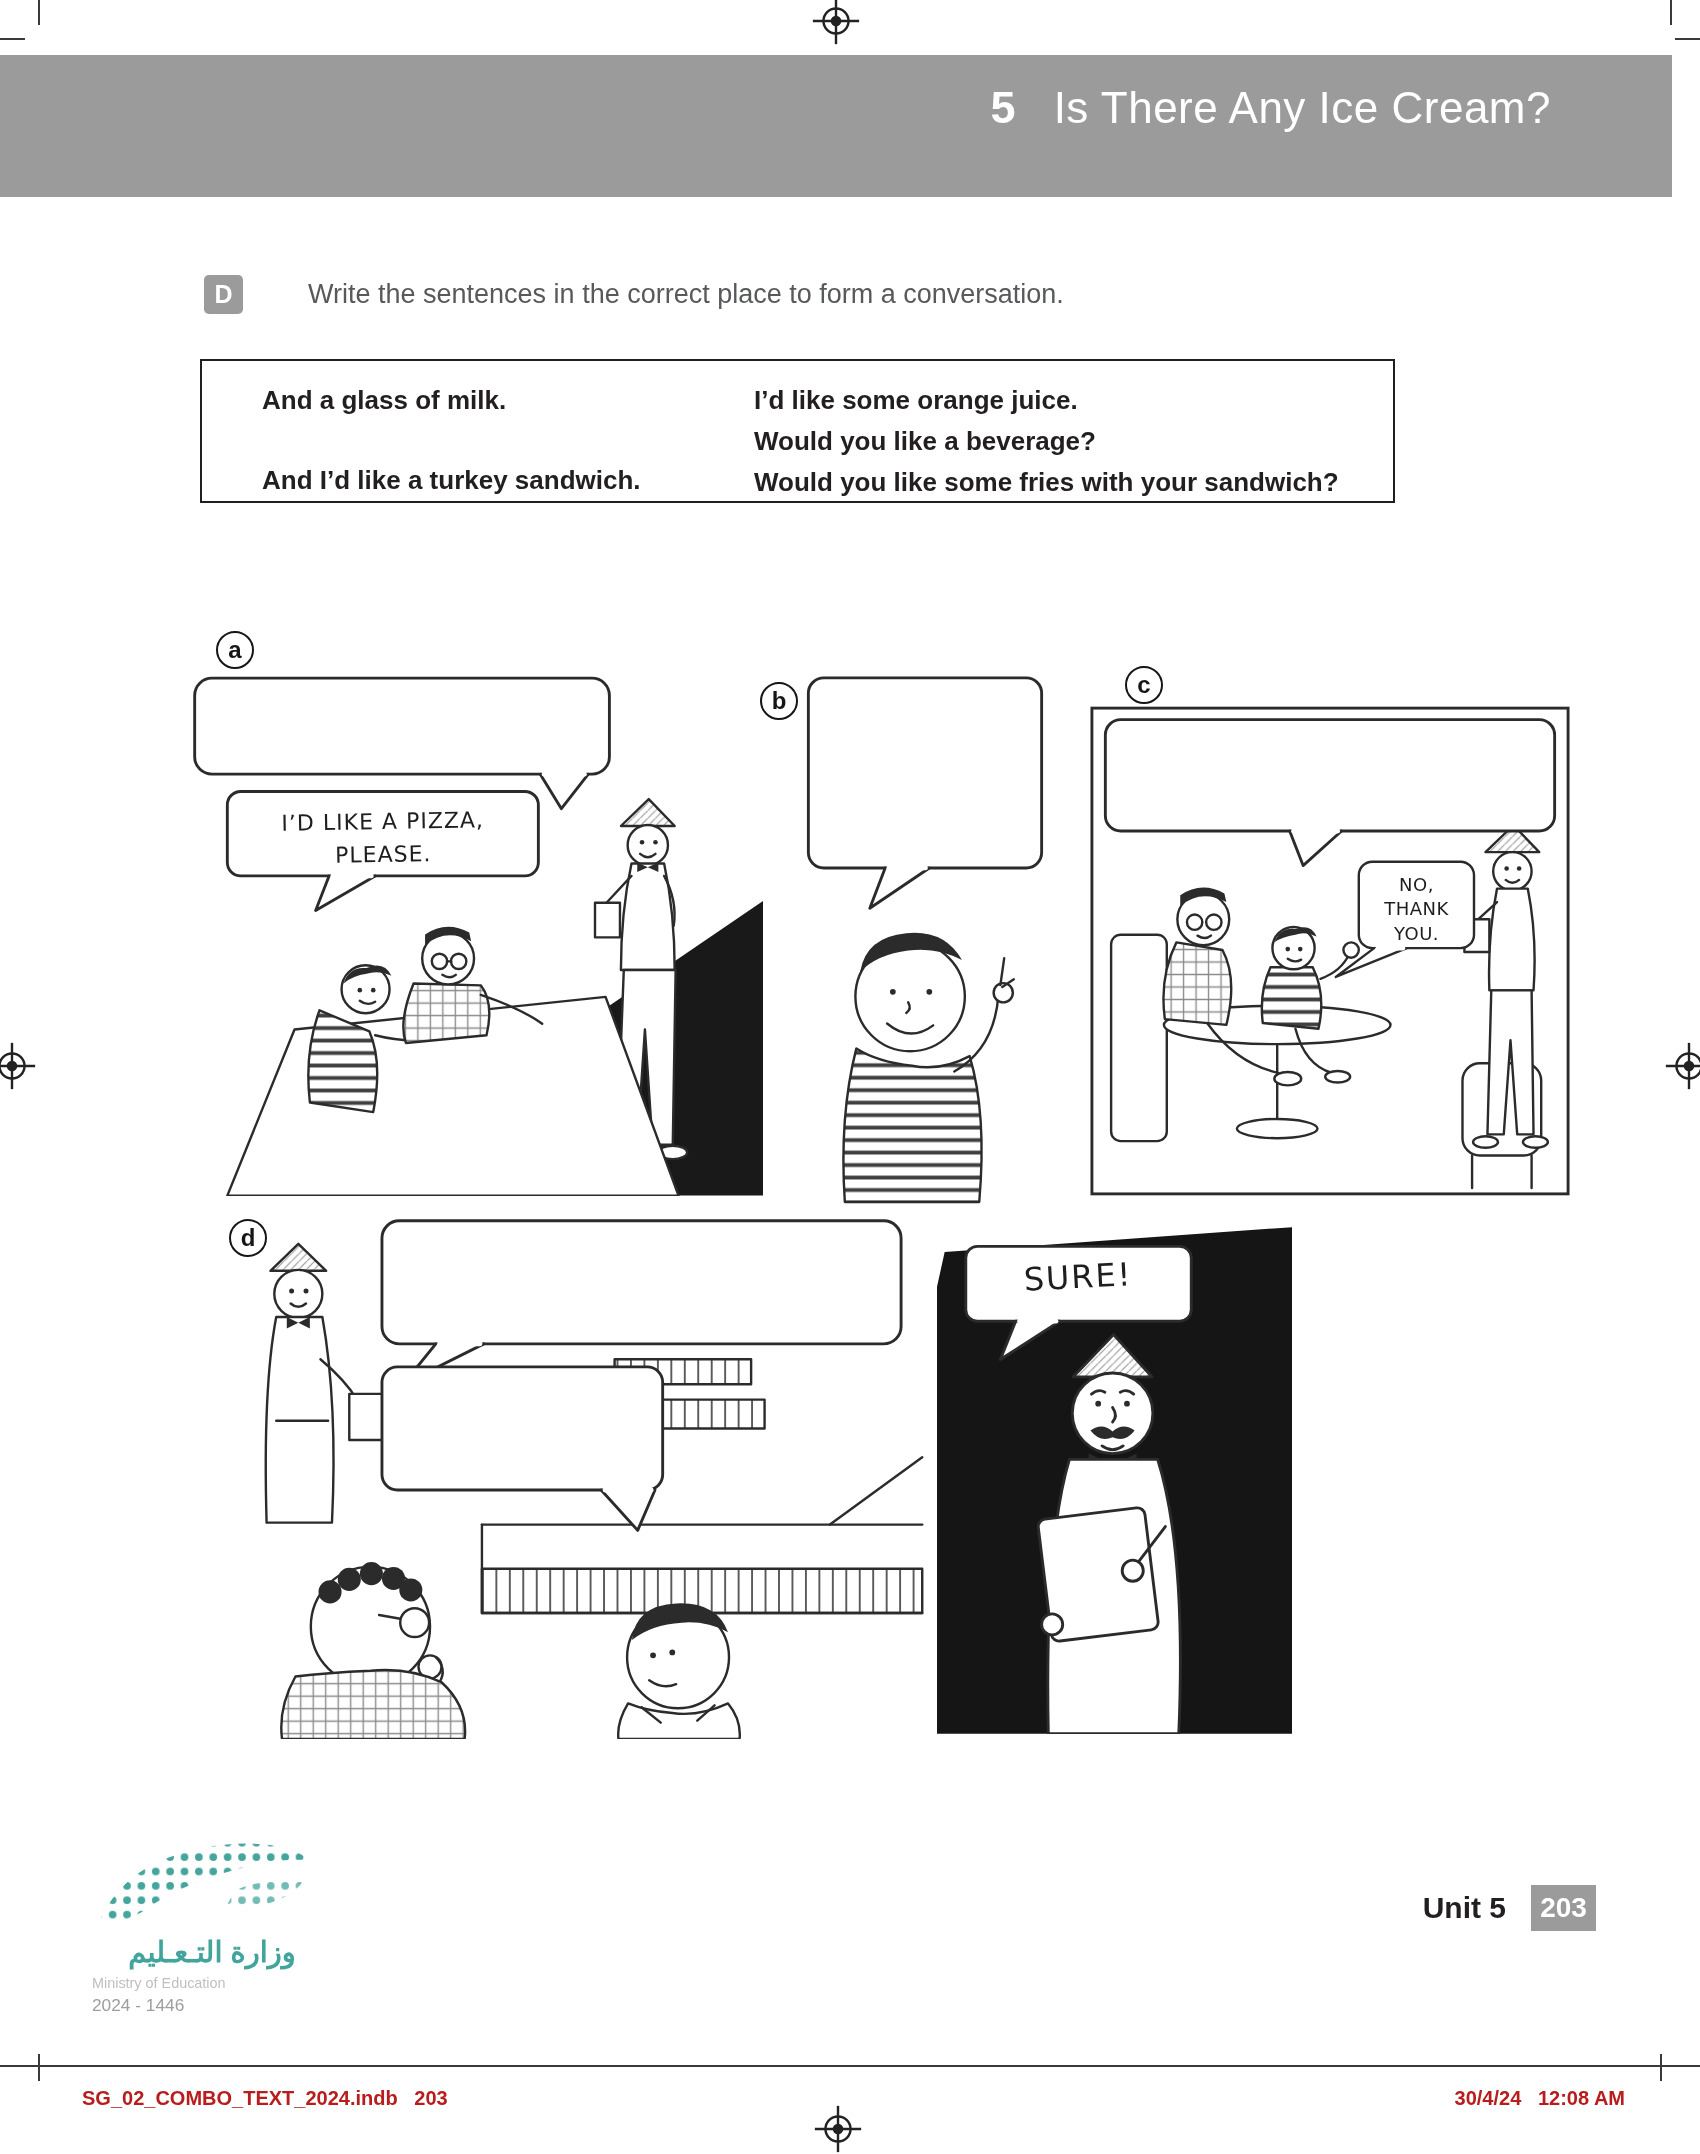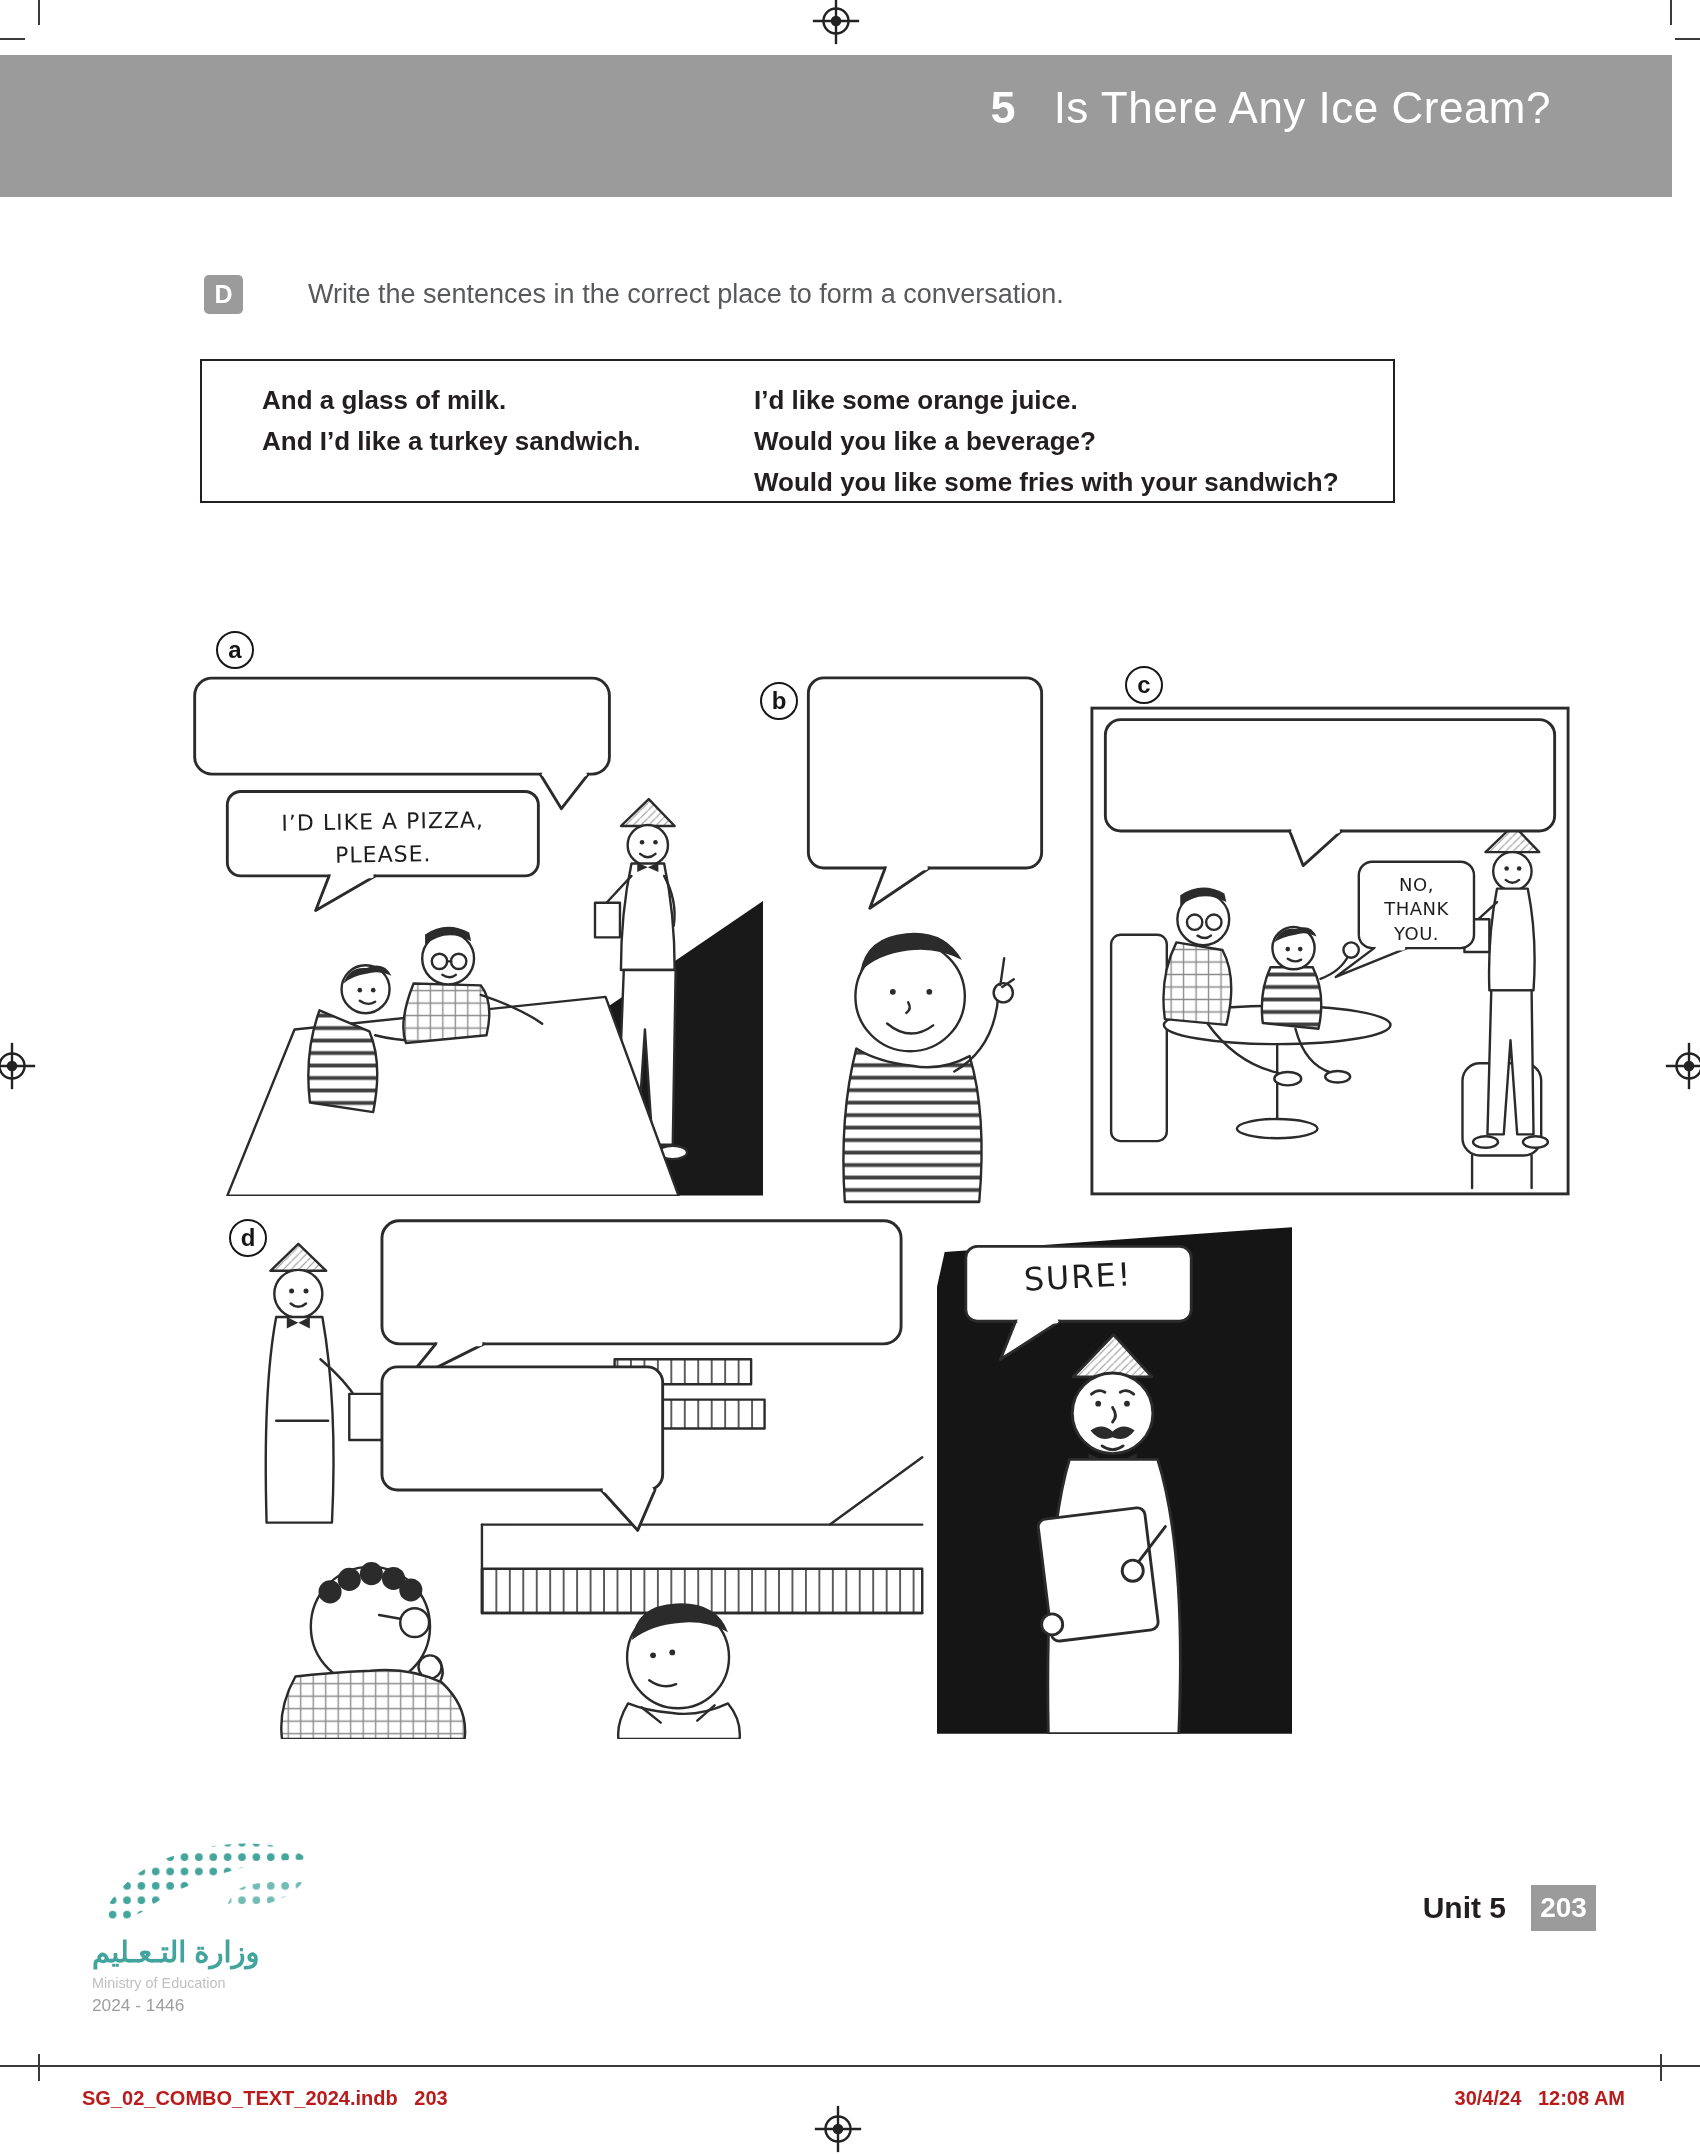--- a/index.html
+++ b/index.html
@@ -24,21 +24,21 @@
   
   .exercise { position:absolute; left:204px; top:275px; display:flex; align-items:center; gap:23px; }
   .badge { width:39px; height:39px; background:#9b9b9b; border-radius:4.8px; color:#fff;
            font-weight:700; font-size:25px; display:flex; align-items:center; justify-content:center; }
   .instruction { font-size:27px; color:#58595b;margin-left:42px; }
 
   
   .word-box { position:absolute; left:200px; top:359px; width:1195px; height:144px;
               border:2.9px solid #231f20; display:flex; padding:19px 0 0 60px; background:#fff; }
   .word-col { display:flex; flex-direction:column; }
-  .word-col.left { width:492px; }
+  .word-col.left { width:492px;gap:39px; }
   .word-col p { font-size:26px; font-weight:700; line-height:41px; color:#231f20; }
 
   
   .panel { position:absolute; }
   .panel svg { width:100%; height:100%; display:block; }
   .plabel { position:absolute; width:38px; height:38px; border:2.9px solid #161616; border-radius:50%;
             background:#fff; display:flex; align-items:center; justify-content:center;
             font-weight:700; font-size:24px; color:#161616; z-index:5; }
   .bubble-text { position:absolute; text-align:center; color:#1e1e1e; z-index:4;
                  font-family:"DejaVu Sans", sans-serif; }
@@ -453,21 +453,21 @@
   <div class="logo">
     <svg width="231" height="92" viewBox="0 0 240 96">
       <defs>
         <pattern id="mdots" width="15" height="15" patternUnits="userSpaceOnUse">
           <circle cx="6" cy="6" r="4" fill="#44a59c"></circle>
         </pattern>
       </defs>
       <path d="M8,86 Q30,40 78,22 Q140,0 196,10 Q214,14 226,24 Q190,22 150,34 Q90,50 52,78 Q30,92 8,86 Z" fill="url(#mdots)"></path>
       <path d="M148,56 q32,-14 72,-10 q-12,18 -46,26 q-20,4 -34,0 Z" fill="url(#mdots)" opacity="0.75"></path>
     </svg>
-    <div class="logo-ar" dir="rtl" style="text-align:left;">وزارة التـعـليم</div>
+    <div class="logo-ar" dir="rtl" style="text-align:center;">وزارة التـعـليم</div>
     <div class="logo-en">Ministry of Education</div>
     <div class="logo-yr">2024 - 1446</div>
   </div>
 
   <div class="footer-right">
     <span class="unit-label">Unit 5</span>
     <span class="pagenum">203</span>
   </div>
 
   <div class="footer-rule"></div>

